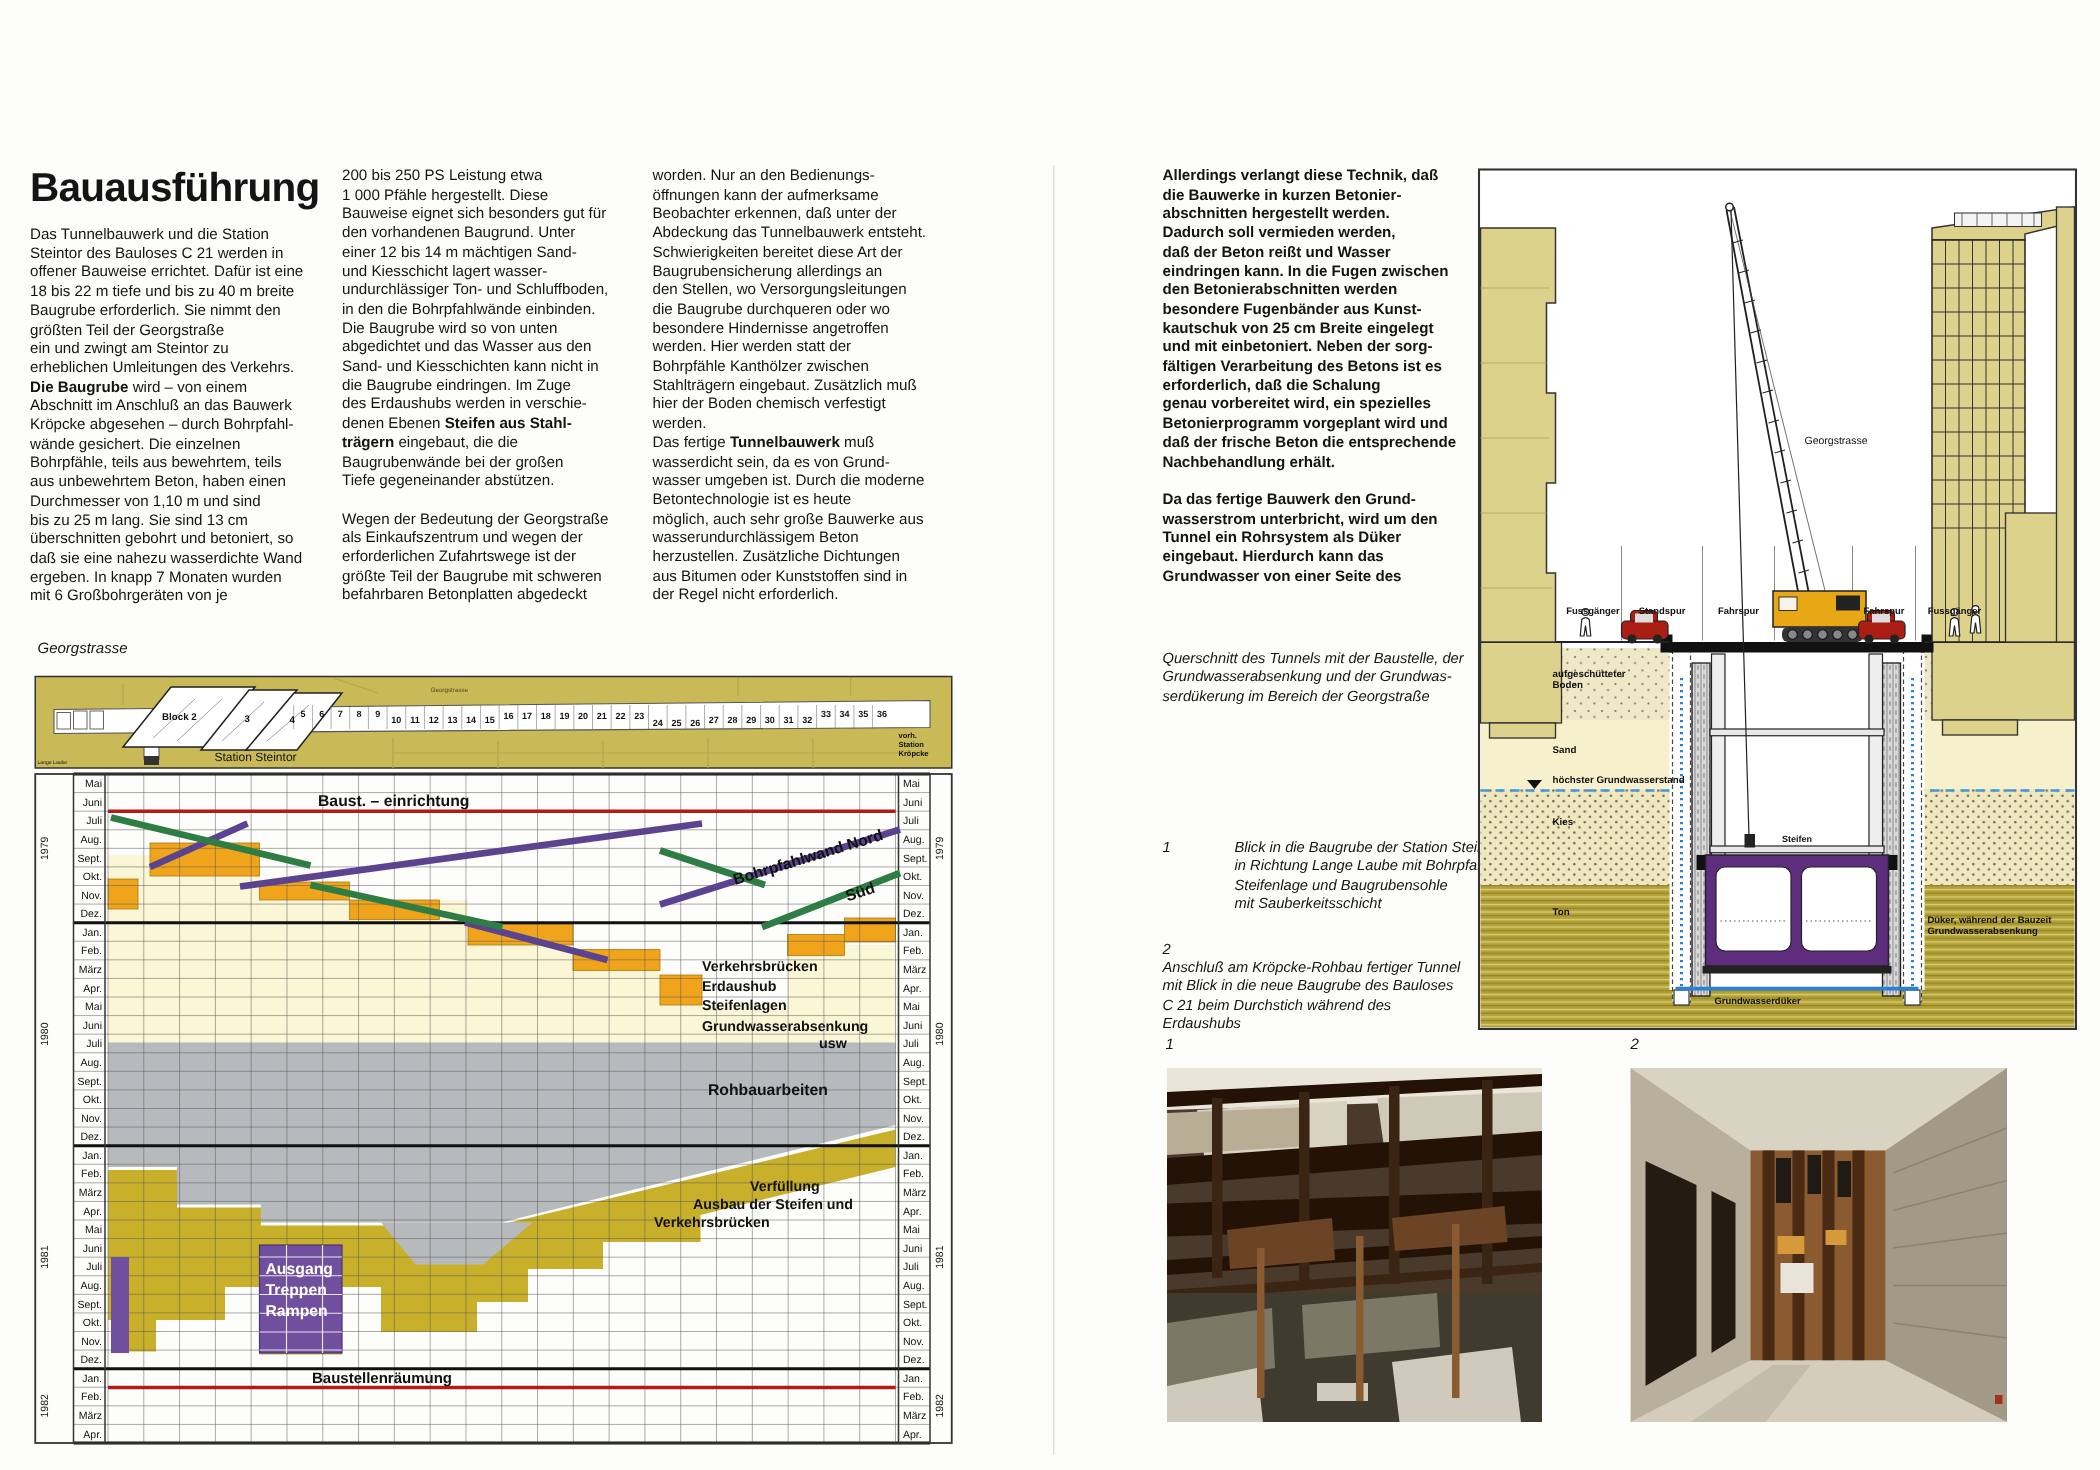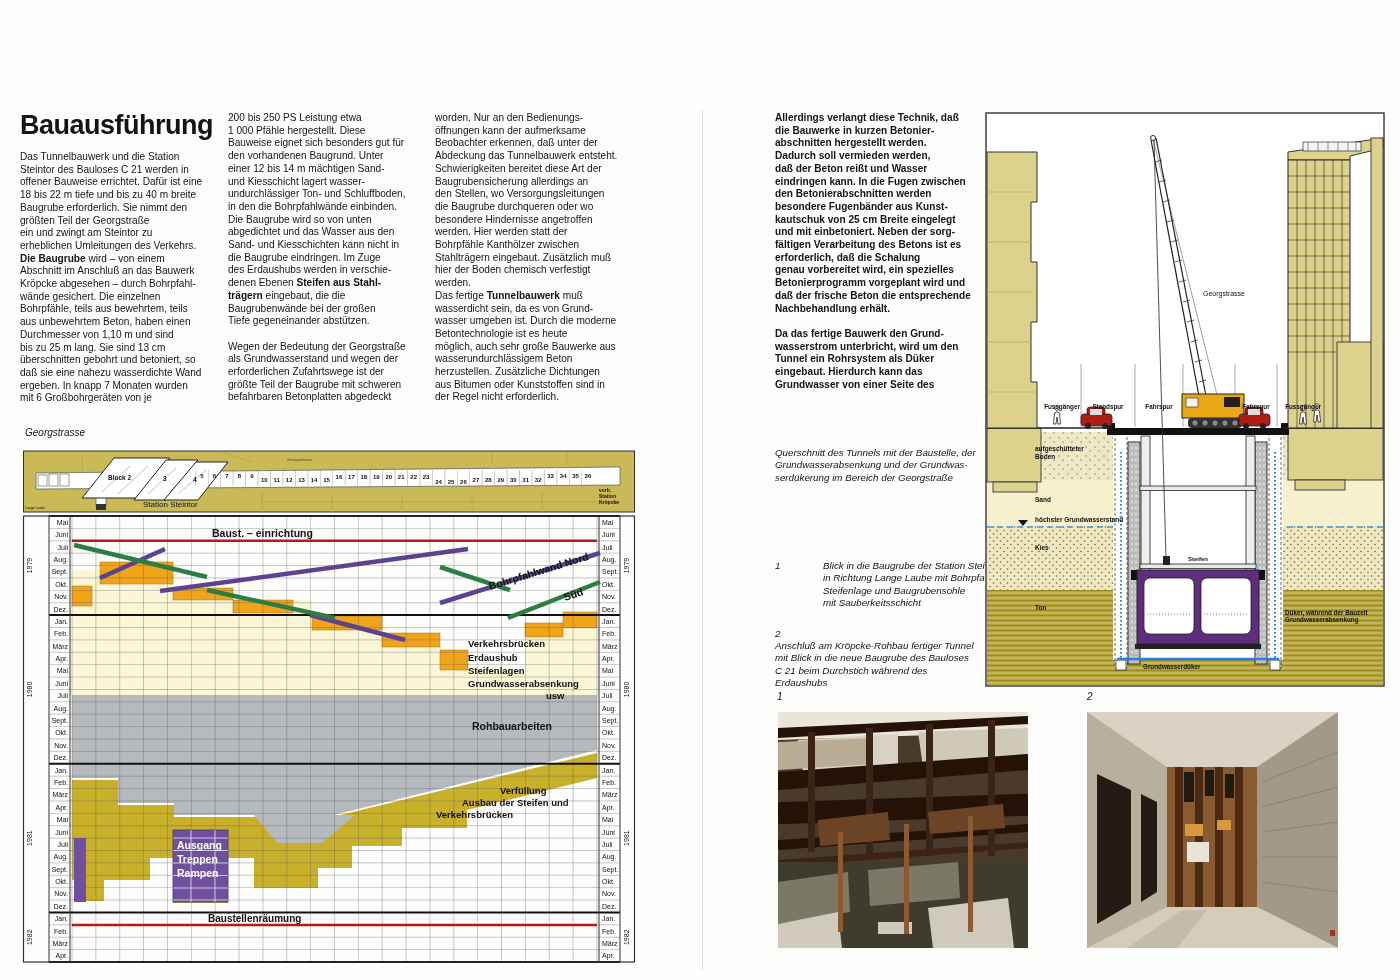--- a/index.html
+++ b/index.html
@@ -6,21 +6,21 @@
   body{width:1400px;height:980px;position:relative;background:#fdfdfc;font-family:"Liberation Sans","DejaVu Sans",sans-serif;color:#141414;overflow:hidden;}
   .abs{position:absolute;}
   #title{left:20px;top:110px;font-size:27px;font-weight:bold;letter-spacing:-0.5px;text-align:center;}
   .col{position:absolute;width:198px;font-size:10.1px;line-height:12.7px;white-space:pre-line;}
   .col b{font-weight:bold;margin-top:39px;}
   #col1{left:20px;top:151px;}
   #col2{left:228px;top:112px;}
   #col3{left:435px;top:112px;}
   #col4{left:775px;top:112px;width:205px;font-weight:bold;}
   .cap{position:absolute;left:775px;width:215px;font-size:9.8px;line-height:12.3px;font-style:italic;white-space:pre-line;}
-  #cap-quer{top:447px;}
+  #cap-quer{top:434px;}
   #cap1-num{top:560px;}
   #cap1{top:560px;margin-left:48px;}
   #cap2-num{top:628px;}
   #cap2{top:640px;}
   .fignum{position:absolute;font-size:10px;font-style:italic;}
   #bzp-label{left:25px;top:427px;font-size:10px;font-style:italic;}
   #page-divider{left:702px;top:110px;width:1px;height:860px;background:#e0e0da;}
   svg text{font-family:"Liberation Sans","DejaVu Sans",sans-serif;}
   #gantt{left:22px;top:448px;}
   #xsec{left:985px;top:112px;}
@@ -63,21 +63,21 @@
 abgedichtet und das Wasser aus den
 Sand- und Kiesschichten kann nicht in
 die Baugrube eindringen. Im Zuge
 des Erdaushubs werden in verschie-
 denen Ebenen </span><b>Steifen aus Stahl-
 trägern</b><span> eingebaut, die die
 Baugrubenwände bei der großen
 Tiefe gegeneinander abstützen.
 
 Wegen der Bedeutung der Georgstraße
-als Grundwasserstand und wegen der
+als Einkaufszentrum und wegen der
 erforderlichen Zufahrtswege ist der
 größte Teil der Baugrube mit schweren
 befahrbaren Betonplatten abgedeckt</span></div>
 <div id="col3" class="col"><span>worden. Nur an den Bedienungs-
 öffnungen kann der aufmerksame
 Beobachter erkennen, daß unter der
 Abdeckung das Tunnelbauwerk entsteht.
 Schwierigkeiten bereitet diese Art der
 Baugrubensicherung allerdings an
 den Stellen, wo Versorgungsleitungen

